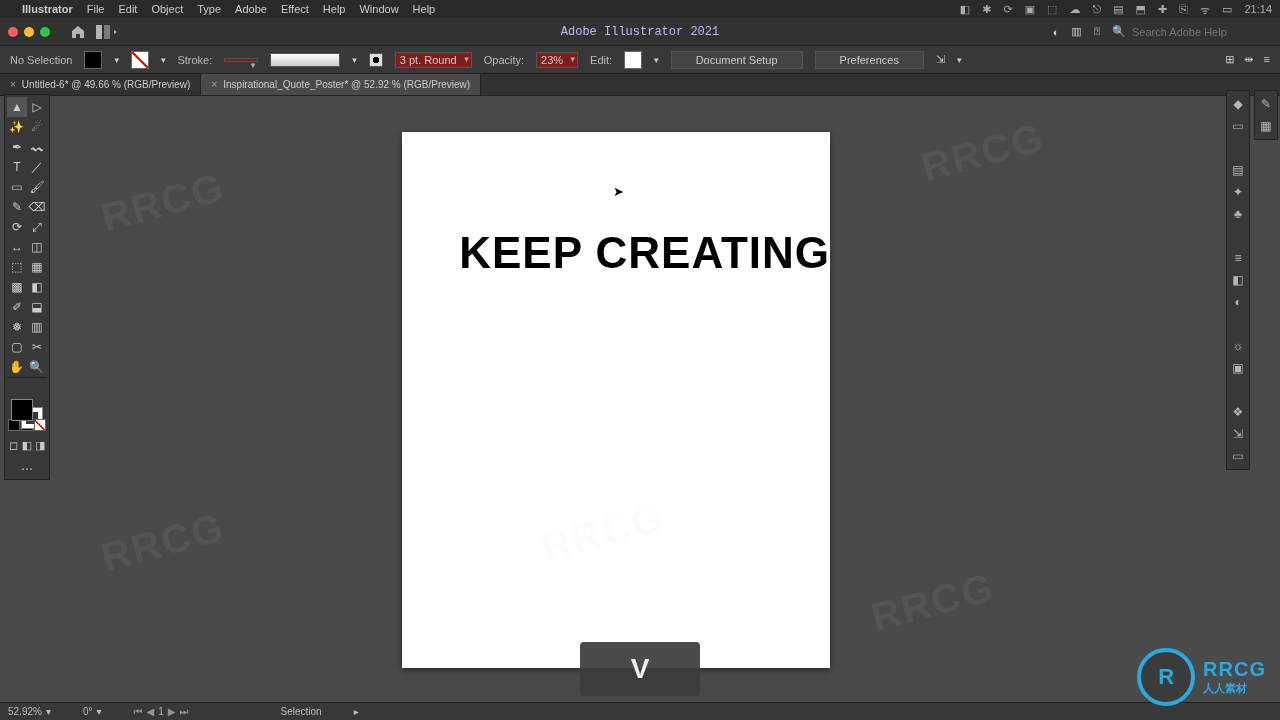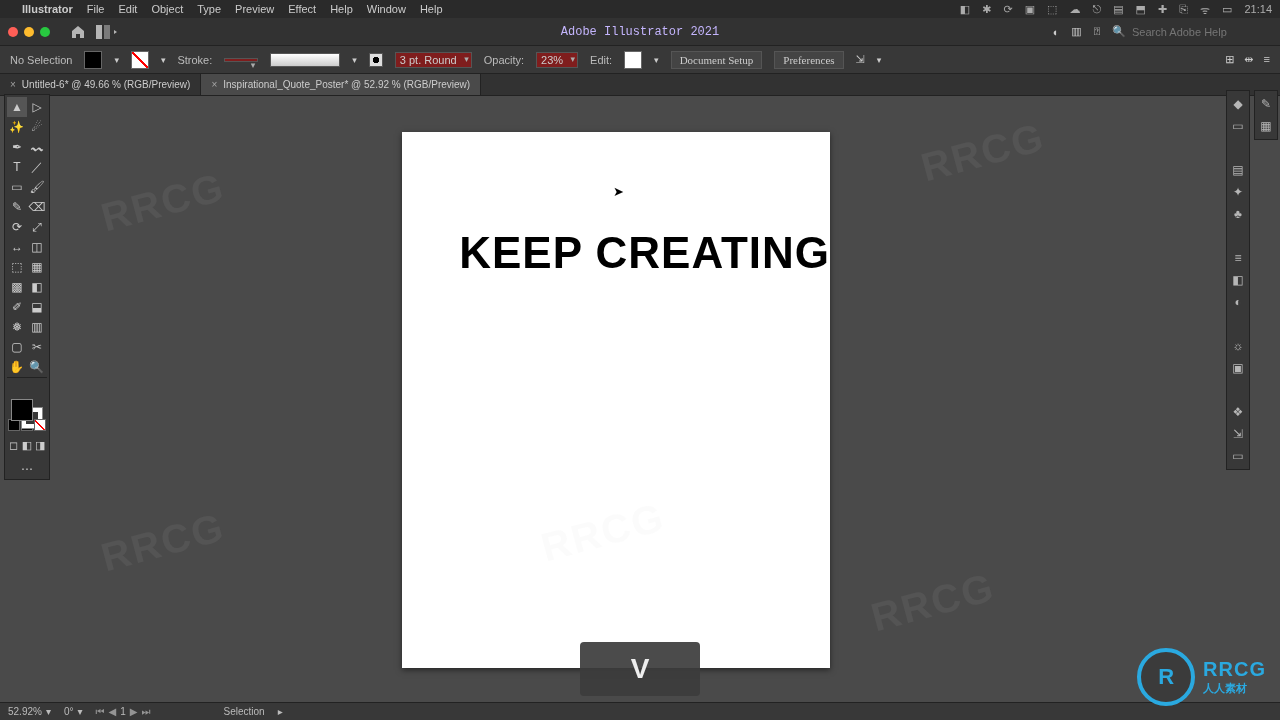--- a/index.html
+++ b/index.html
@@ -31,21 +31,21 @@
   
   .control-bar { height: 28px; background: #383838; border-bottom:1px solid #222; display:flex; align-items:center; padding:0 10px; gap:12px; font-size:11px;}
   .control-bar .label { color:#bbb; }
   .swatch { width:18px; height:18px; border:1px solid #666; display:inline-block; }
   .swatch.black { background:#000; }
   .swatch.white { background:#fff; }
   .swatch.none { background:#fff; position:relative; }
   .swatch.none::after { content:""; position:absolute; left:0; top:0; width:100%; height:100%; background:linear-gradient(to top right, transparent 45%, red 45%, red 55%, transparent 55%);}
   .dropdown-val { background:#7f1d1d; border:1px solid #555; padding:1px 14px 1px 4px; font-size:11px; position:relative;}
   .dropdown-val::after { content:"▾"; position:absolute; right:2px; font-size:9px; color:#aaa;}
-  .control-bar .btn { background:#444; padding:2px 8px; border:1px solid #555;font-family:Liberation Serif, serif; }
+  .control-bar .btn { background:#444; padding:2px 24px; border:1px solid #555; }
   .control-bar .right-icons { margin-left:auto; display:flex; gap:10px;}
 
   
   .doc-tabs { height:22px; background:#323232; display:flex; align-items:stretch; border-bottom:1px solid #222;}
   .doc-tab { display:flex; align-items:center; padding:0 10px; font-size:10px; color:#ccc; border-right:1px solid #222; gap:6px;}
   .doc-tab.active { background:#4a4a4a;}
   .doc-tab .close { font-size:10px; opacity:.7;}
 
   
   .left-tools { position:absolute; left:4px; top:94px; width:46px; background:#383838; display:grid; grid-template-columns:1fr 1fr; grid-auto-rows:20px; gap:0; padding:2px; border:1px solid #222;}
@@ -70,21 +70,21 @@
   
   .canvas-wrap { position:absolute; left:56px; right:60px; top:96px; bottom:18px; overflow:hidden;}
   .artboard { position:absolute; left:346px; top:36px; width:428px; height:536px; background:#fff; box-shadow:0 2px 6px rgba(0,0,0,.5);}
   .artboard .headline { position:absolute; left:0; right:0; top:96px; text-align:right; font-family: "Futura", "Arial Black", sans-serif; font-weight:800; font-size:44px; letter-spacing:1px; color:#000;}
   .cursor-pointer { position:absolute; left:557px; top:88px; font-size:13px; color:#000;}
 
   
   .key-overlay { position:absolute; left:580px; bottom:24px; width:120px; height:54px; background:rgba(60,60,60,.92); border-radius:4px; display:flex; align-items:center; justify-content:center; color:#eee; font-size:28px; font-weight:600;}
 
   
-  .status-bar { position:absolute; left:0; right:0; bottom:0; height:18px; background:#383838; border-top:1px solid #222; display:flex; align-items:center; padding:0 8px; gap:13px; font-size:10px; color:#bbb;}
+  .status-bar { position:absolute; left:0; right:0; bottom:0; height:18px; background:#383838; border-top:1px solid #222; display:flex; align-items:center; padding:0 8px; gap:32px; font-size:10px; color:#bbb;}
   .status-bar .dd { display:flex; align-items:center; gap:4px;}
   .status-bar .nav { display:flex; align-items:center; gap:4px;}
   .status-bar .nav .navbtn { opacity:.7;}
   .wm-text { position:absolute; color:rgba(200,200,200,.08); font-size:40px; font-weight:700; transform:rotate(-15deg); pointer-events:none; letter-spacing:2px;}
   .rrcg-badge { position:absolute; right:14px; bottom:14px; display:flex; align-items:center; gap:8px; pointer-events:none;}
   .rrcg-circle { width:58px; height:58px; border-radius:50%; border:4px solid #2aa9e0; display:flex; align-items:center; justify-content:center; color:#2aa9e0; font-weight:800; font-size:22px; background:rgba(0,0,0,.2);}
   .rrcg-label { display:flex; flex-direction:column; color:#2aa9e0;}
   .rrcg-label .big { font-size:20px; font-weight:800; letter-spacing:1px;}
   .rrcg-label .small { font-size:11px; font-weight:700;}
 
@@ -94,21 +94,21 @@
 <body>
 
 <div class="mac-menubar">
   <div class="mac-menubar-left">
     <span class="apple-logo"></span>
     <span class="app menu-item">Illustrator</span>
     <span class="menu-item">File</span>
     <span class="menu-item">Edit</span>
     <span class="menu-item">Object</span>
     <span class="menu-item">Type</span>
-    <span class="menu-item">Preview</span>
+    <span class="menu-item">Adobe</span>
     <span class="menu-item">Effect</span>
     <span class="menu-item">Help</span>
     <span class="menu-item">Window</span>
     <span class="menu-item">Help</span>
   </div>
   <div class="mac-menubar-right">
     <span class="tray-icon">◧</span>
     <span class="tray-icon">✱</span>
     <span class="tray-icon">⟳</span>
     <span class="tray-icon">▣</span>

